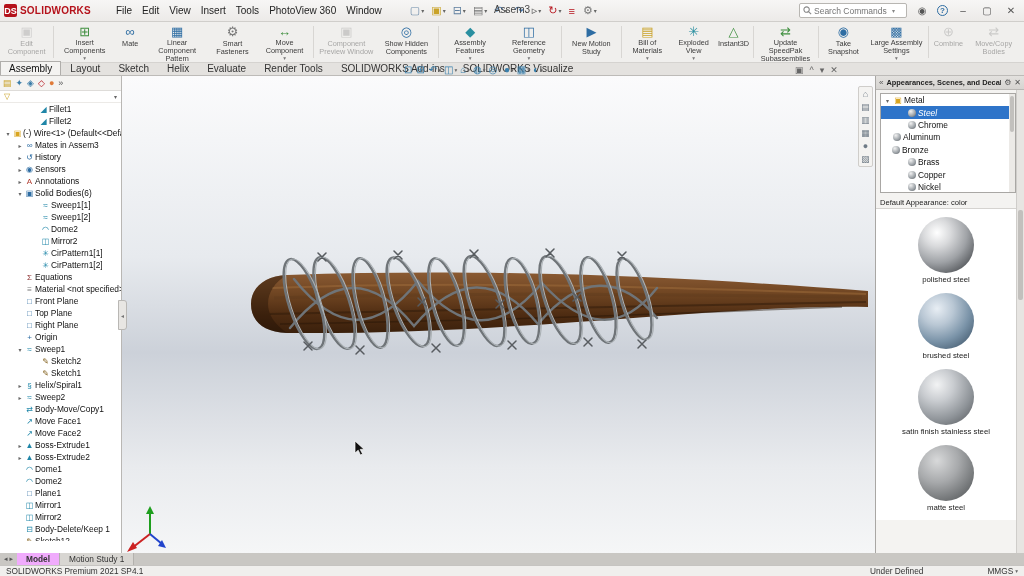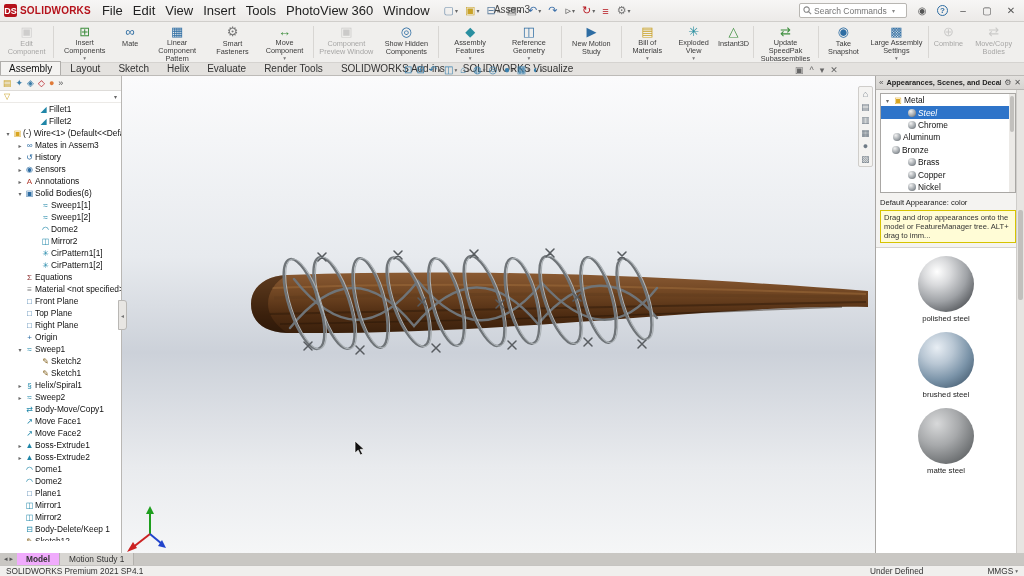--- a/index.html
+++ b/index.html
@@ -3,26 +3,26 @@
 <meta charset="utf-8">
 <style>
   * { margin:0; padding:0; box-sizing:border-box; }
   html,body { width:1024px; height:576px; overflow:hidden;
     font-family:"Liberation Sans", sans-serif; font-size:10px; color:#333;
     background:#f0f0f0; -webkit-font-smoothing:antialiased; }
 
   
   #titlebar { position:absolute; left:0; top:0; width:1024px; height:22px;
     background:linear-gradient(#f7f6f5,#eceae8); border-bottom:1px solid #d0cecb;
-    display:flex; align-items:center; gap:0; padding:0 4px; }
+    display:flex; align-items:center; gap:14px; padding:0 4px; }
   #logo { display:flex; align-items:center; gap:3px; margin-right:6px; }
   #logo .mark { width:13px; height:13px; background:#b5121b; border-radius:2px;
     color:#fff; font-size:9px; font-weight:bold; display:flex; align-items:center; justify-content:center; }
   #logo .word { color:#b5121b; font-weight:bold; font-size:10px; letter-spacing:.2px; }
-  .menu-item { padding:2px 5px; font-size:13px; color:#222; cursor:default;text-align:right; }
+  .menu-item { padding:2px 5px; font-size:10px; color:#222; cursor:default;text-align:right; }
   #quick-icons { display:flex; align-items:center; gap:1px; margin-left:6px; }
   .qi { display:flex; align-items:center; padding:1px 3px; font-size:11px; }
   .qi .car { font-size:6px; color:#666; margin-left:1px; }
   #doc-title { position:absolute; left:50%; transform:translateX(-50%); top:4px;
     font-size:10px; color:#444; }
   #tb-right { margin-left:auto; display:flex; align-items:center; gap:6px; }
   #search-box { width:108px; height:15px; border:1px solid #b8b6b2; background:#fff;
     border-radius:2px; display:flex; align-items:center; padding:0 3px; gap:2px; }
   #search-box input { border:0; outline:0; width:76px; font-size:8.5px;
     font-family:"Liberation Sans", sans-serif; color:#666; background:transparent; }
@@ -869,34 +869,37 @@
         <span class="tarrow"></span>
         <span class="aico ball"></span>
         <span class="albl">Nickel</span>
       </div>
     </div>
   <div class="sbar" style="position:absolute; right:9px; top:18px; width:6px; height:98px; background:#eceae7;">
     <div style="margin:2px 1px; width:4px; height:36px; background:#c2c0bd; border-radius:2px;"></div>
   </div>
 
   <div id="tp-default">Default Appearance: color</div>
-  <div id="tp-hint">Drag and drop appearances onto the model or FeatureManager tree.  ALT+ drag to imm...</div>
 
   <div id="tp-swatches">
 
       <div class="swatch">
         <div class="sball s-polished"></div>
         <div class="slbl">polished steel</div>
       </div>
 
       <div class="swatch">
         <div class="sball s-brushed"></div>
         <div class="slbl">brushed steel</div>
       </div>
 
+      <div class="swatch">
+        <div class="sball s-satin"></div>
+        <div class="slbl">satin finish stainless steel</div>
+      </div>
 
       <div class="swatch">
         <div class="sball s-matte"></div>
         <div class="slbl">matte steel</div>
       </div>
     </div>
 
   <div id="tp-scroll">
     <div class="thumb"></div>
   </div>

